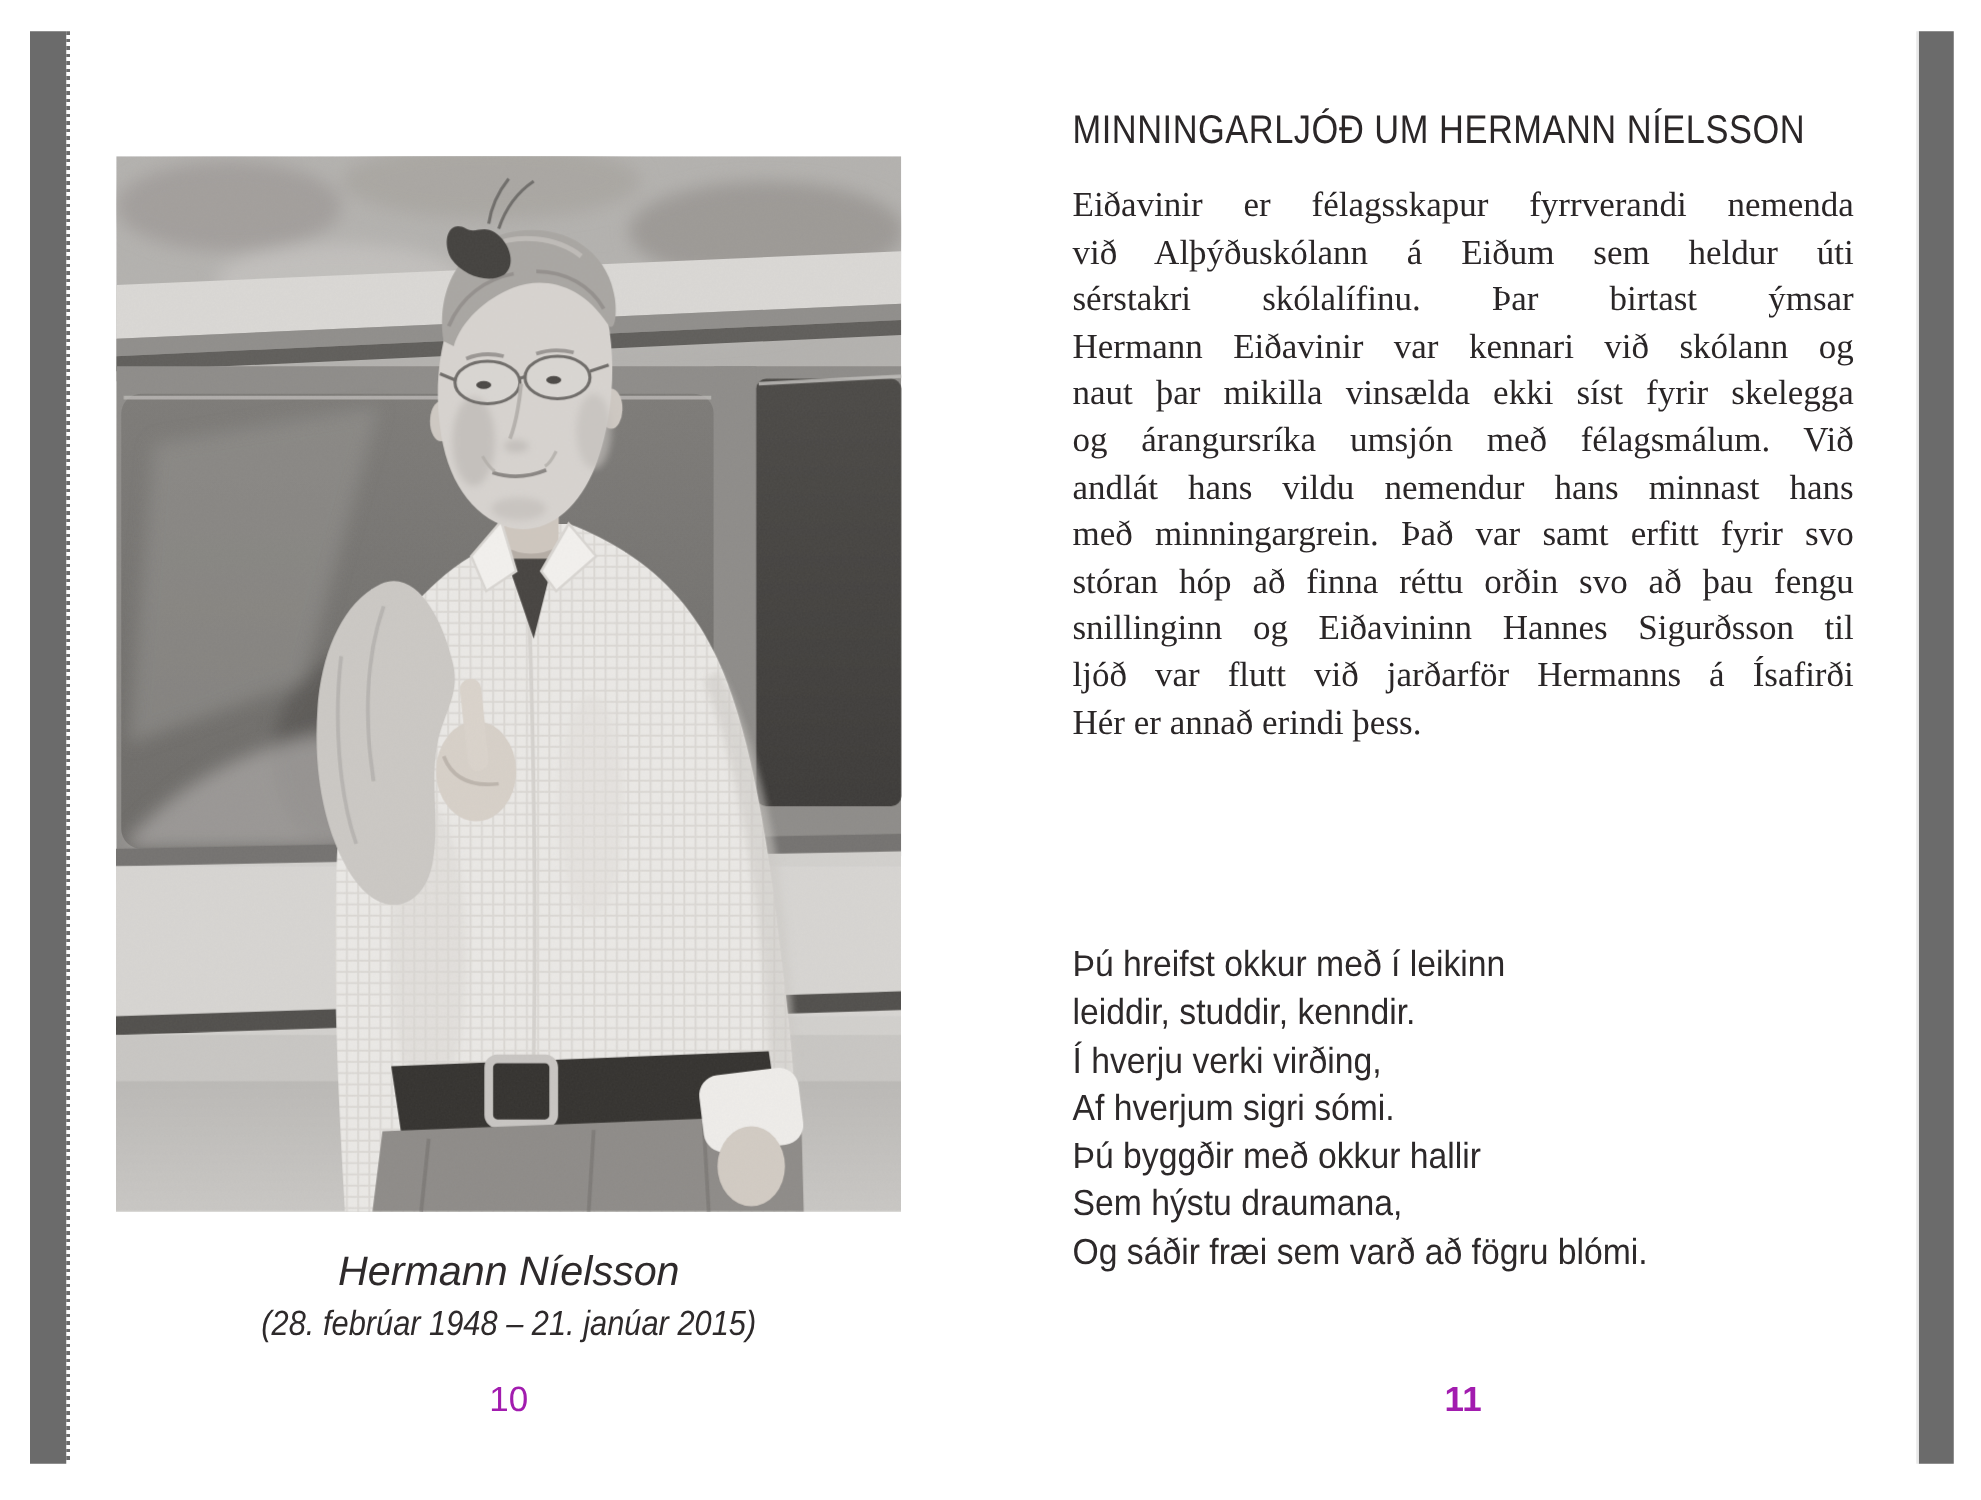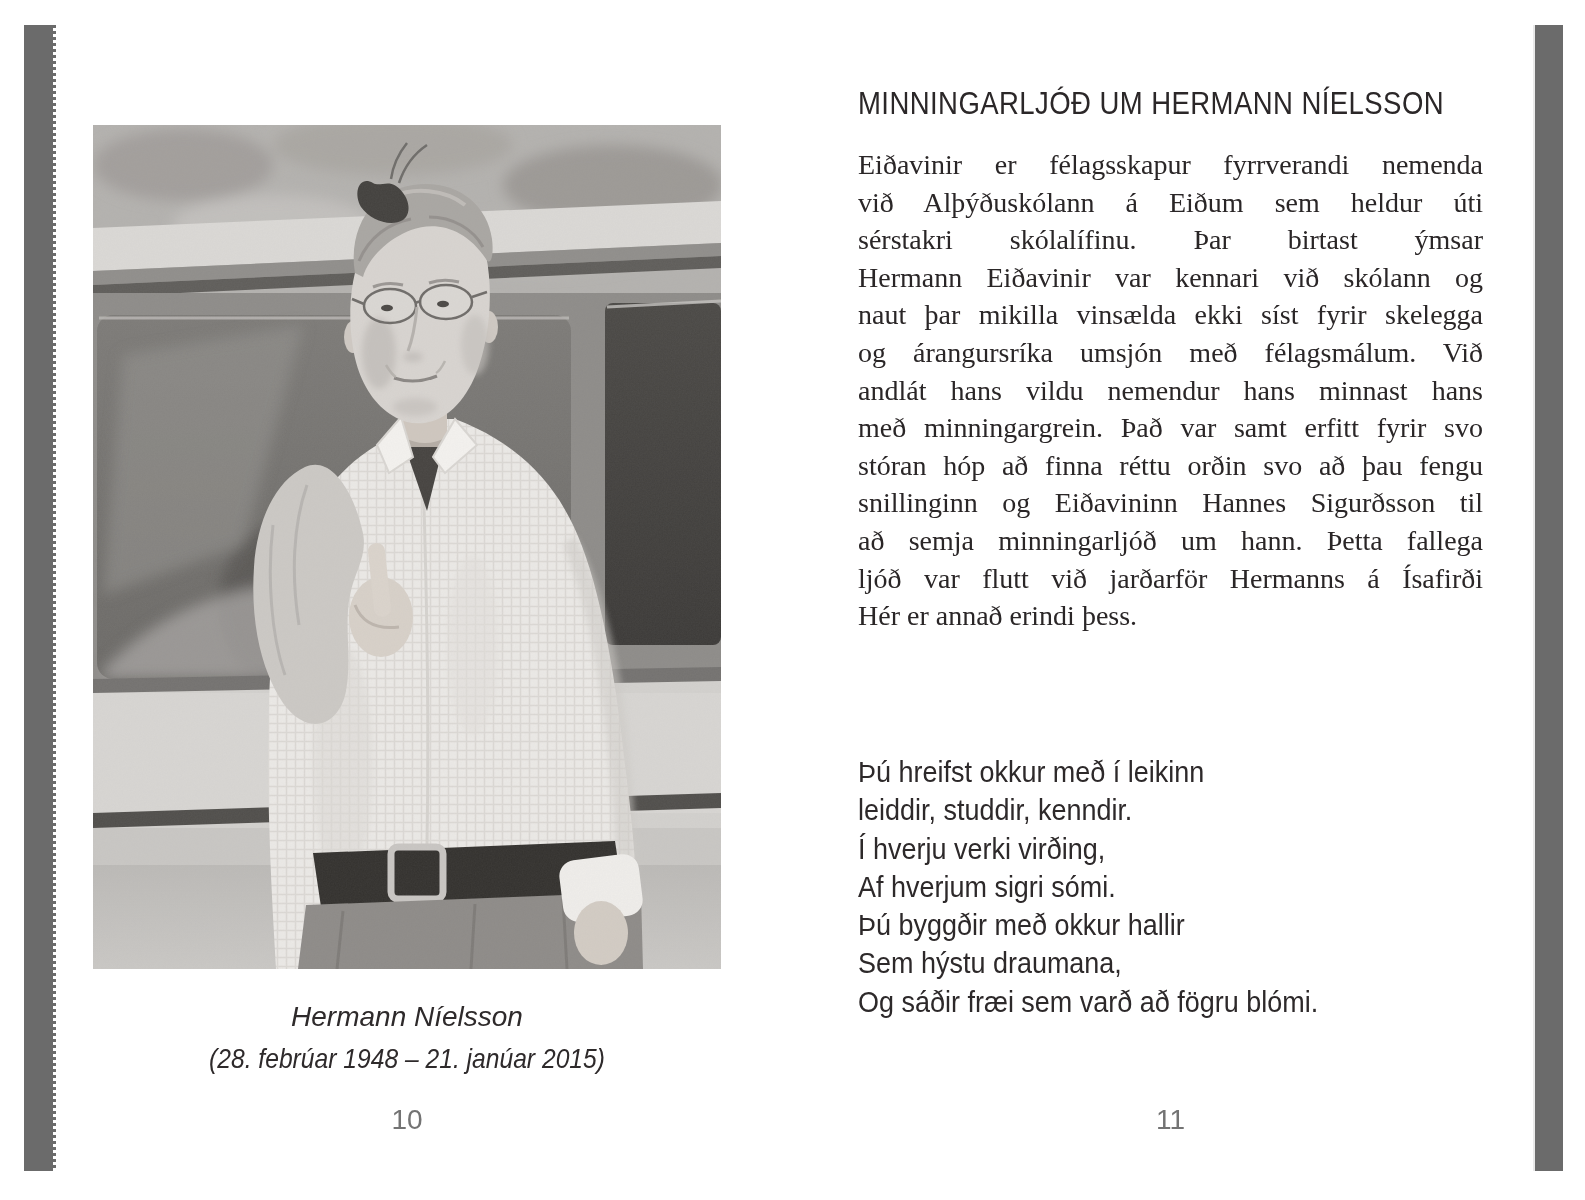--- a/index.html
+++ b/index.html
@@ -19,28 +19,28 @@
     content:"";position:absolute;left:-2px;top:0;bottom:0;width:2px;background:#e9e9e9;
   }
 
   
   .photo{position:absolute;left:93px;top:125px;width:628px;height:844px;}
   .photo svg{display:block;width:100%;height:100%;}
   .caption{
     position:absolute;left:93px;top:1000px;width:628px;text-align:center;
     font-family:"Liberation Sans", sans-serif;font-style:italic;color:#2e2a2b;
   }
-  .caption-name{font-size:28px;line-height:34px;}
+  .caption-name{font-size:33px;line-height:34px;}
   .caption-dates{font-size:28px;line-height:34px;margin-top:8px;transform:scaleX(.88);transform-origin:center;}
   .folio{
     position:absolute;width:628px;text-align:center;top:1104px;
-    font-family:"Liberation Sans", sans-serif;font-size:28px;color:#737373;
+    font-family:"Liberation Sans", sans-serif;font-size:28px;color:#a21caf;
   }
   .folio-left{left:93px;}
-  .folio-right{left:858px;width:625px;}
+  .folio-right{left:858px;width:625px;font-weight:bold;}
 
   
   .heading{
     position:absolute;left:858px;top:84px;width:625px;white-space:nowrap;
     font-family:"Liberation Sans", sans-serif;font-size:32px;line-height:38px;
     letter-spacing:.5px;color:#2b2728;transform:scaleX(.86);transform-origin:left center;
   }
   .para{position:absolute;left:858px;top:146px;width:625px;}
   .pline{
     font-size:28px;line-height:37.6px;text-align:justify;text-align-last:justify;
@@ -220,21 +220,20 @@
     <div class="pline">og árangursríka umsjón með félagsmálum. Við</div>
 
     <div class="pline">andlát hans vildu nemendur hans minnast hans</div>
 
     <div class="pline">með minningargrein. Það var samt erfitt fyrir svo</div>
 
     <div class="pline">stóran hóp að finna réttu orðin svo að þau fengu</div>
 
     <div class="pline">snillinginn og Eiðavininn Hannes Sigurðsson til</div>
 
-    <div class="pline">að semja minningarljóð um hann. Þetta fallega</div>
 
     <div class="pline">ljóð var flutt við jarðarför Hermanns á Ísafirði</div>
 
 
     <div class="pline">Hér er annað erindi þess.</div>
   </div>
 
 <div class="poem">
 
     <div class="vline">Þú hreifst okkur með í leikinn</div>

